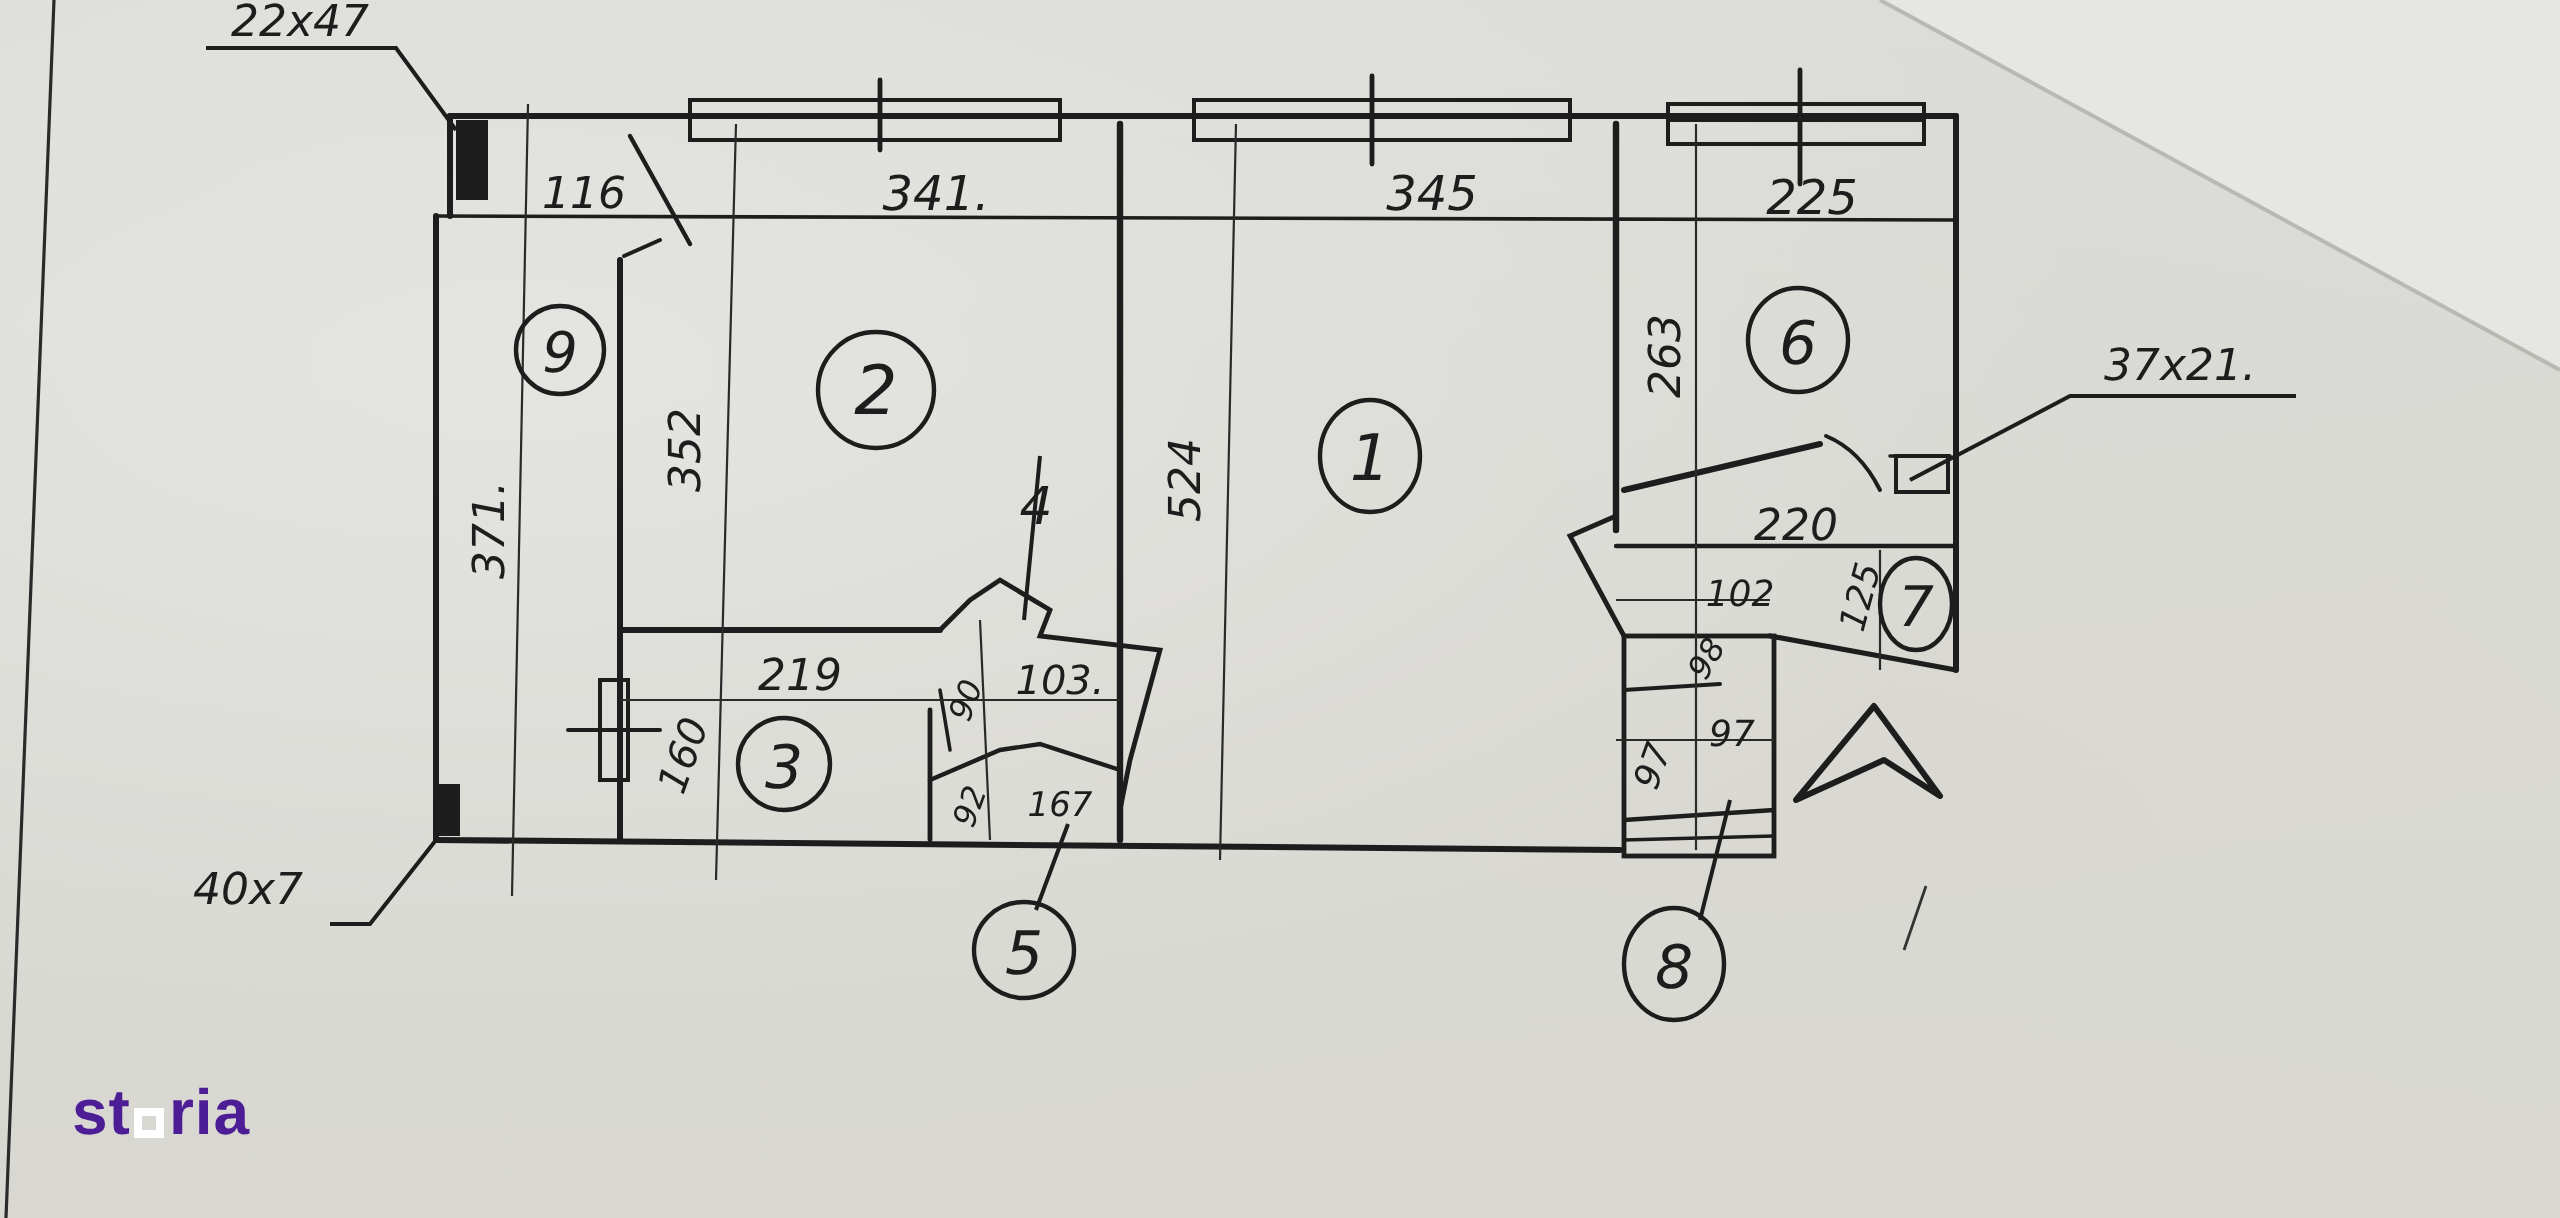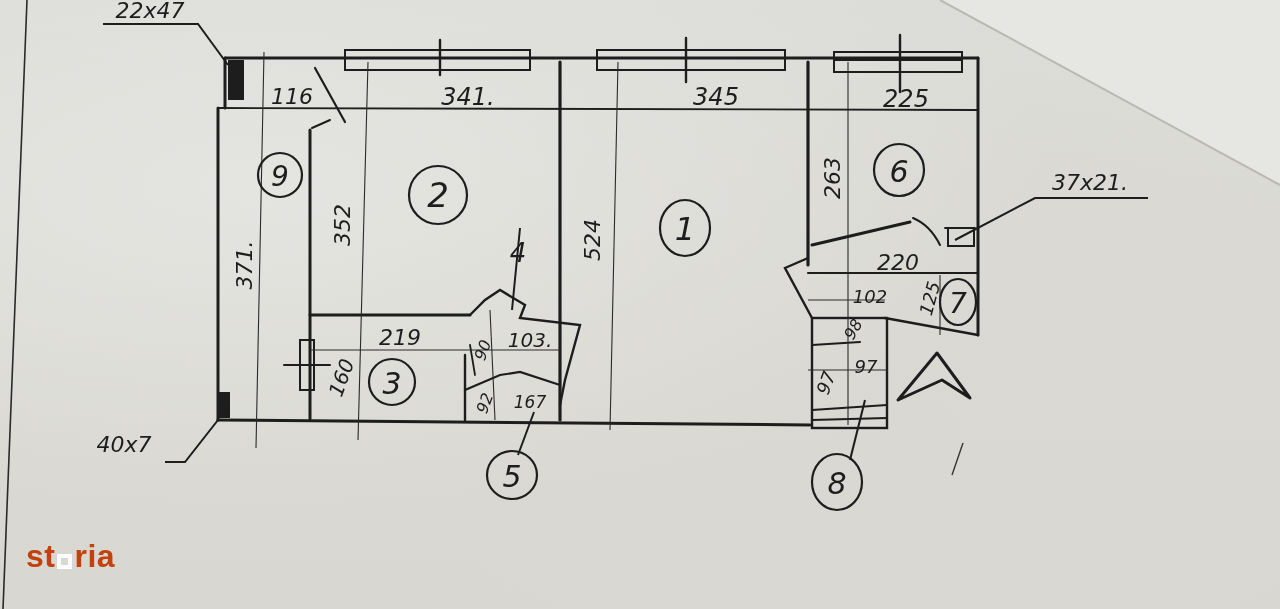--- a/index.html
+++ b/index.html
@@ -18,22 +18,22 @@
     .fold {
       position: absolute; left: 0; top: 0; width: 1280px; height: 609px;
     }
     svg.plan { position: absolute; left: 0; top: 0; }
     .hand {
       font-family: "DejaVu Sans", sans-serif;
       font-style: italic;
       fill: #1d1d1d;
     }
     .logo {
-      position: absolute; left: 26px; top: 540px;
-      color: #c2410c; font-family: "Liberation Sans", sans-serif;
+      position: absolute; left: 36px; top: 540px;
+      color: #4c1d95; font-family: "Liberation Sans", sans-serif;
       font-weight: bold; font-size: 32px; letter-spacing: 0.5px;
       display: flex; align-items: flex-end; line-height: 1;
     }
     .logo .sq {
       display: inline-block; width: 15px; height: 15px;
       border: 4px solid #fff; box-sizing: border-box; margin: 0 2px 3px 2px;
     }
   </style>
 </head>
 <body>

